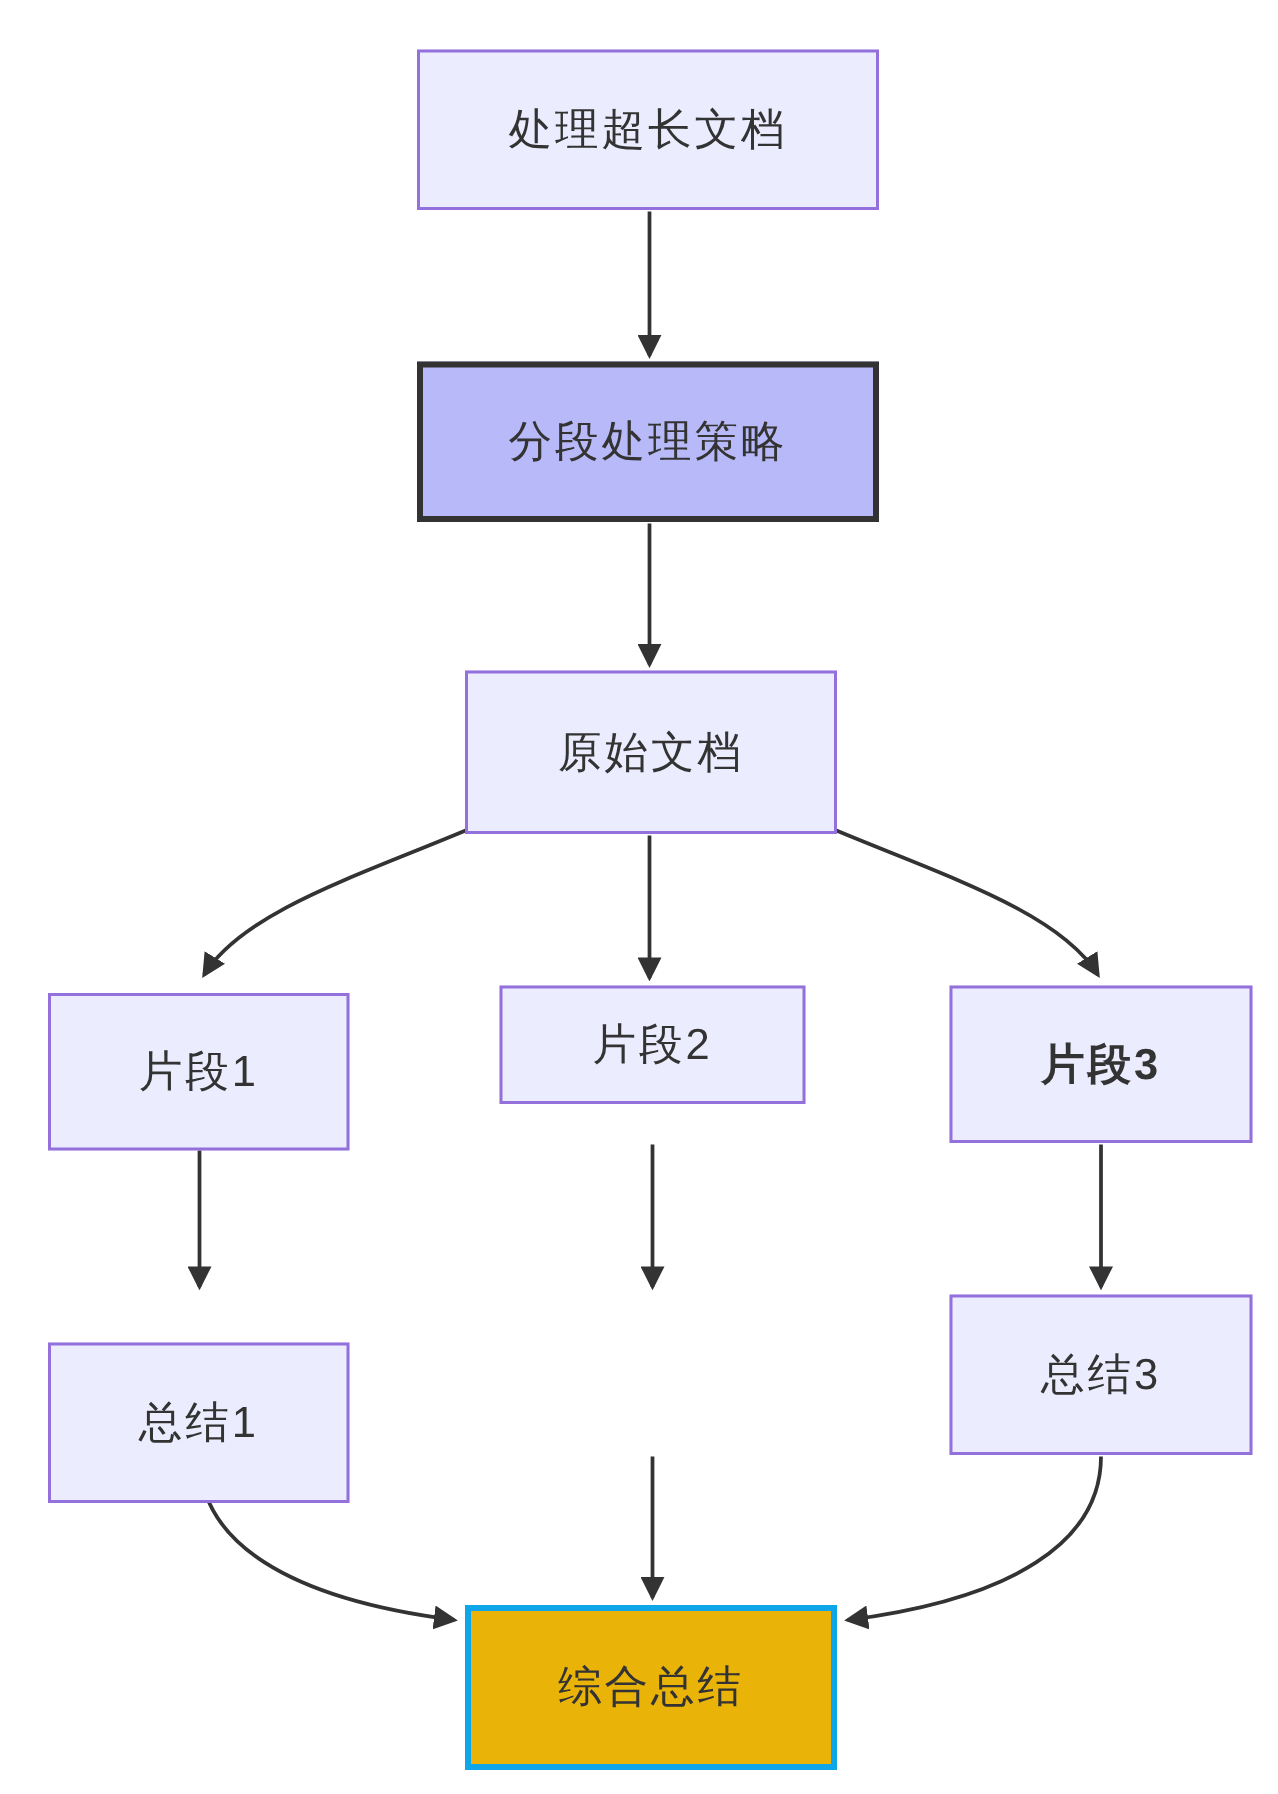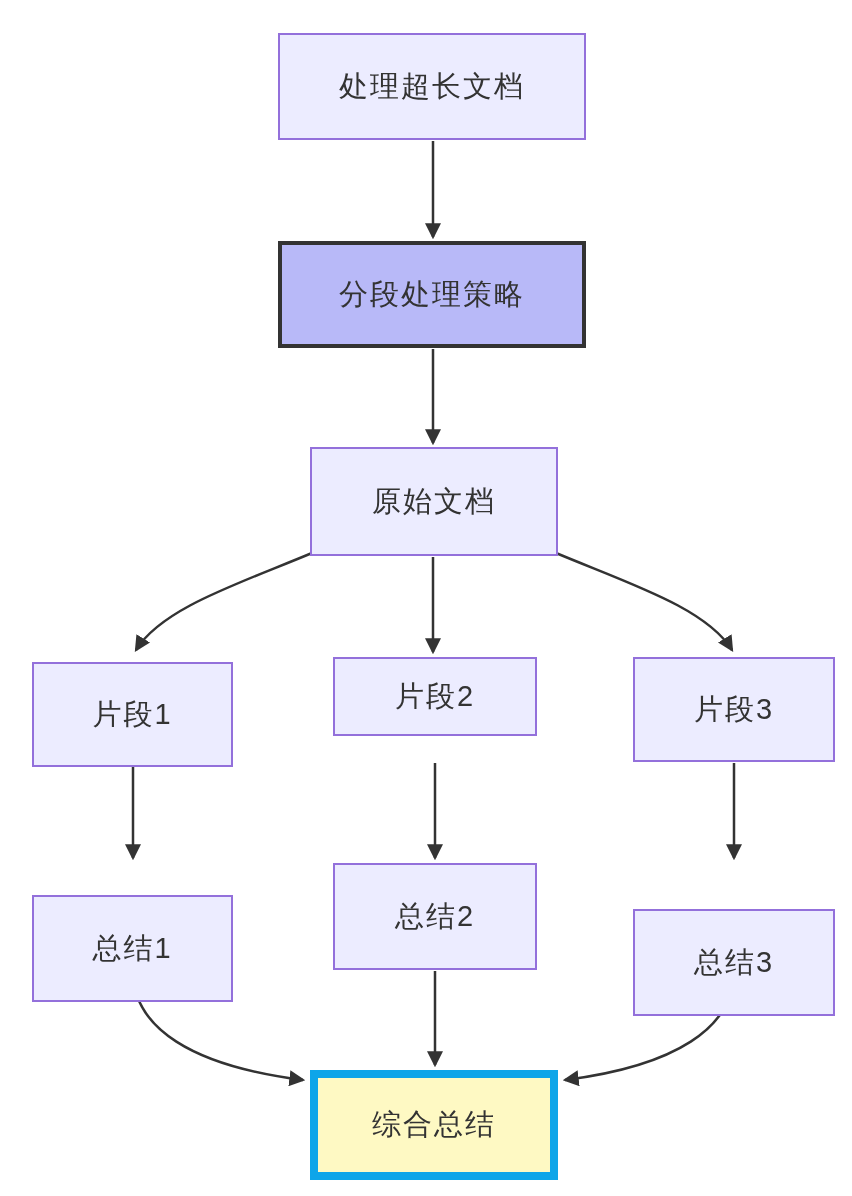--- a/index.html
+++ b/index.html
@@ -13,31 +13,31 @@
   .edges{position:absolute;left:0;top:0;width:852px;height:1196px;}
   .node{
     position:absolute;
     display:flex;align-items:center;justify-content:center;
     box-sizing:border-box;
     font-size:29px;letter-spacing:2px;color:#333333;
     text-align:center;white-space:nowrap;
   }
   .node--default{background:#ececff;border:2px solid #9370db;}
   .node--highlight{background:#b8b9f8;border:4px solid #333333;}
-  .node--success{background:#fef9c3;border:8px solid #0ea5e9;}
+  .node--success{background:#eab308;border:4px solid #0ea5e9;}
 
   .n-a {left:278px;top:33px;  width:308px;height:107px;}
   .n-b {left:278px;top:241px; width:308px;height:107px;}
   .n-c {left:310px;top:447px; width:248px;height:109px;}
   .n-d1{left:32px; top:662px; width:201px;height:105px;}
   .n-d2{left:333px;top:657px; width:204px;height:79px;}
-  .n-d3{left:633px;top:657px; width:202px;height:105px;}
+  .n-d3{left:633px;top:657px; width:202px;height:105px;font-weight:bold;}
   .n-e1{left:32px; top:863px; width:201px;height:107px;margin-top:32px;}
   .n-e2{left:333px;top:863px; width:204px;height:107px;}
-  .n-e3{left:633px;top:909px; width:202px;height:107px;}
+  .n-e3{left:633px;top:863px; width:202px;height:107px;}
   .n-f {left:310px;top:1070px;width:248px;height:110px;}
 
   .edge{stroke:#333333;stroke-width:2.5;fill:none;}
 </style>
 </head>
 <body>
 
 <div class="canvas">
 
   <svg class="edges" width="852" height="1196" viewBox="0 0 852 1196" xmlns="http://www.w3.org/2000/svg">
@@ -80,23 +80,20 @@
   </div>
 
   <div class="node node--default n-d3">
     <span>片段3</span>
   </div>
 
   <div class="node node--default n-e1">
     <span>总结1</span>
   </div>
 
-  <div class="node node--default n-e2">
-    <span>总结2</span>
-  </div>
 
   <div class="node node--default n-e3">
     <span>总结3</span>
   </div>
 
   <div class="node node--success n-f">
     <span>综合总结</span>
   </div>
 
 </div>

